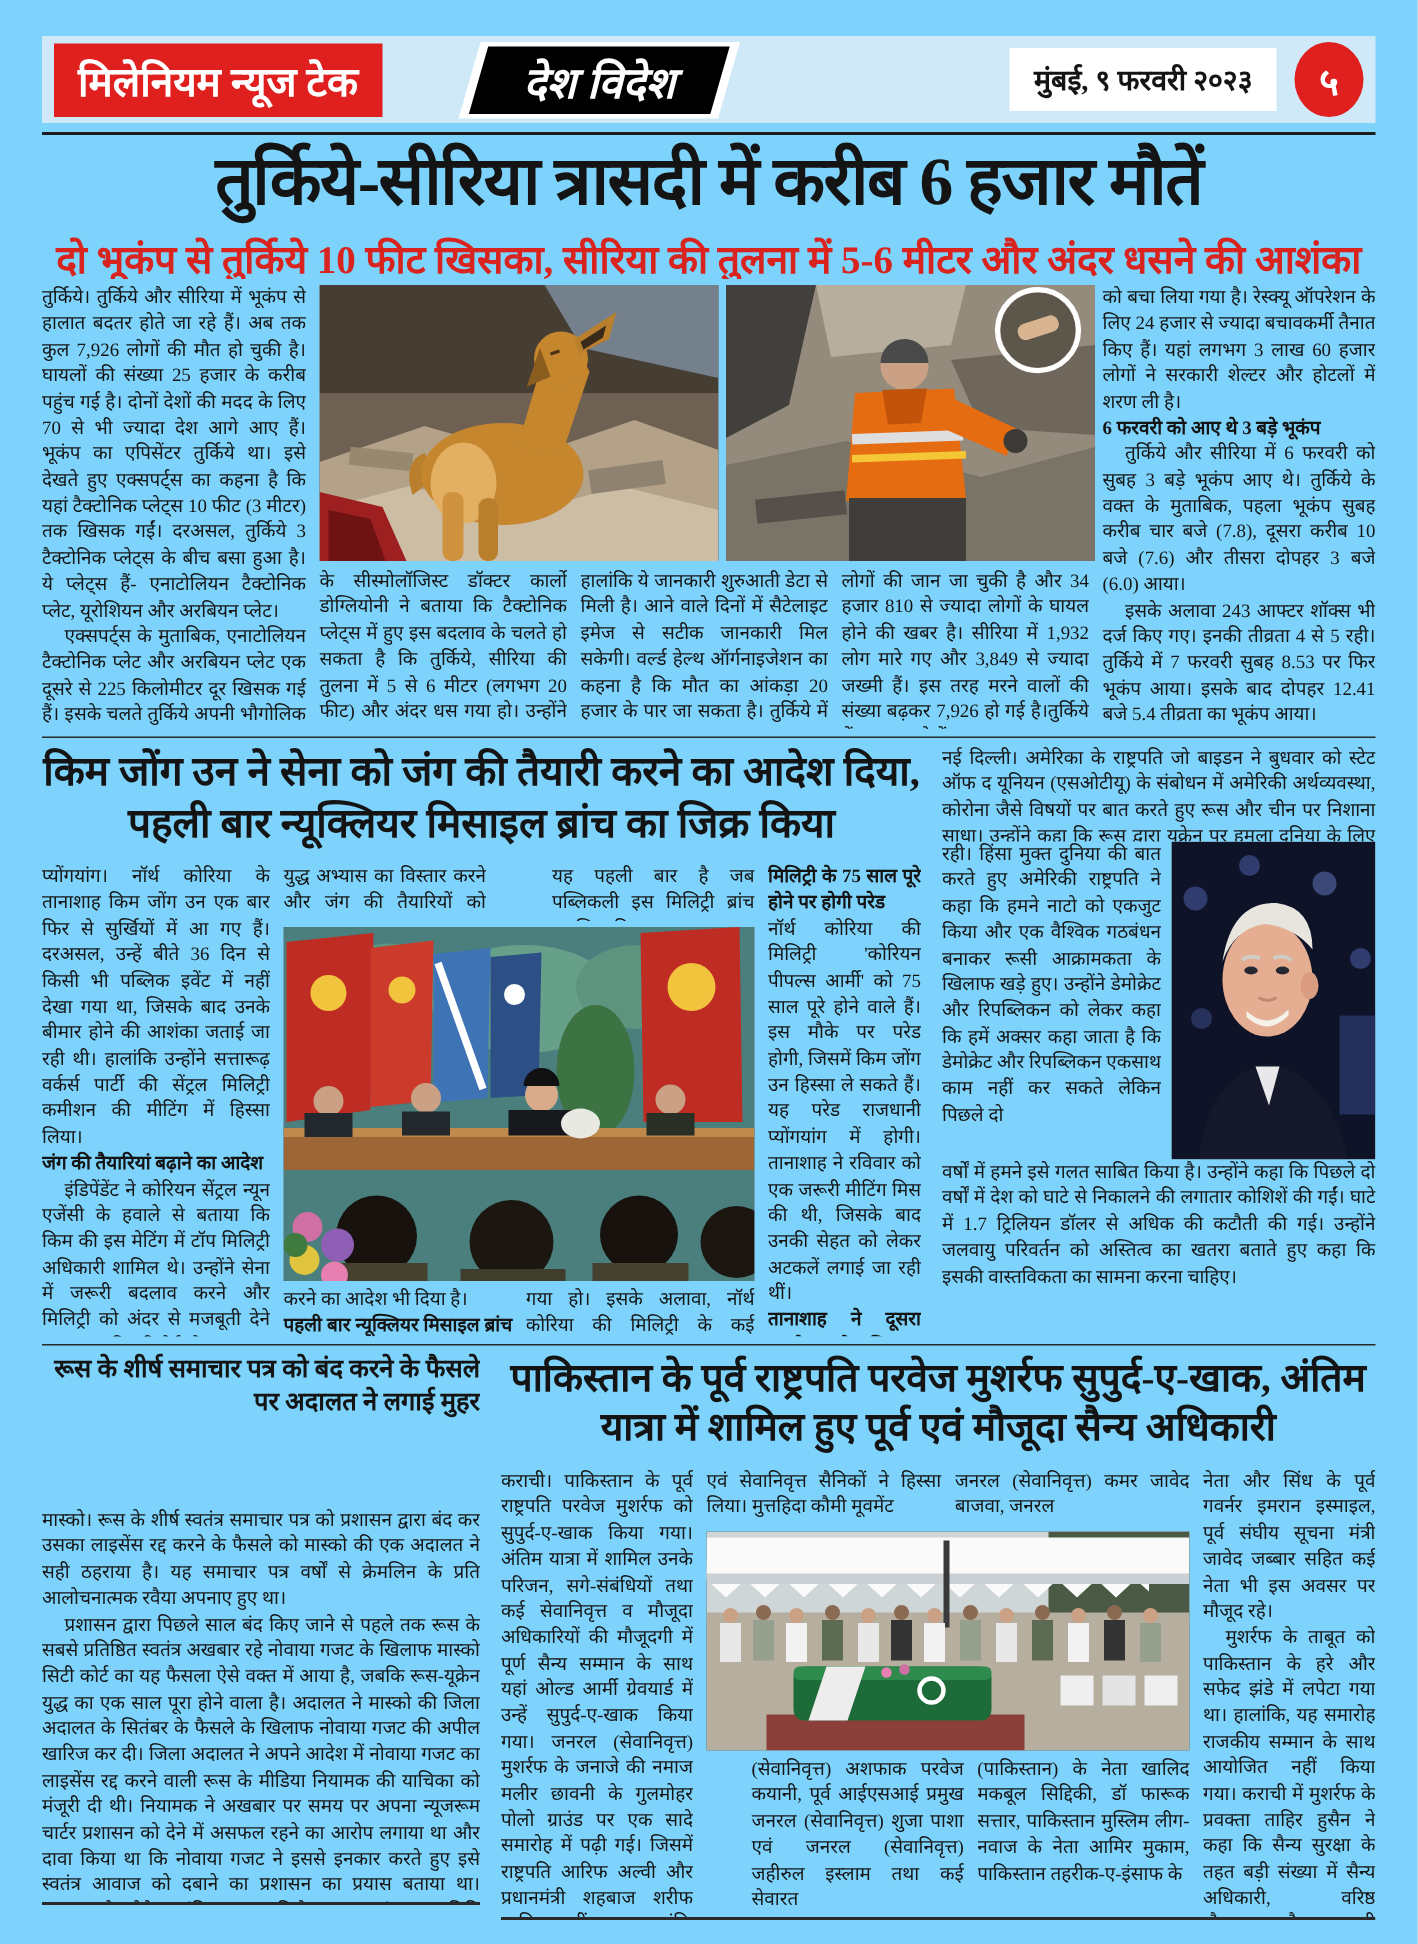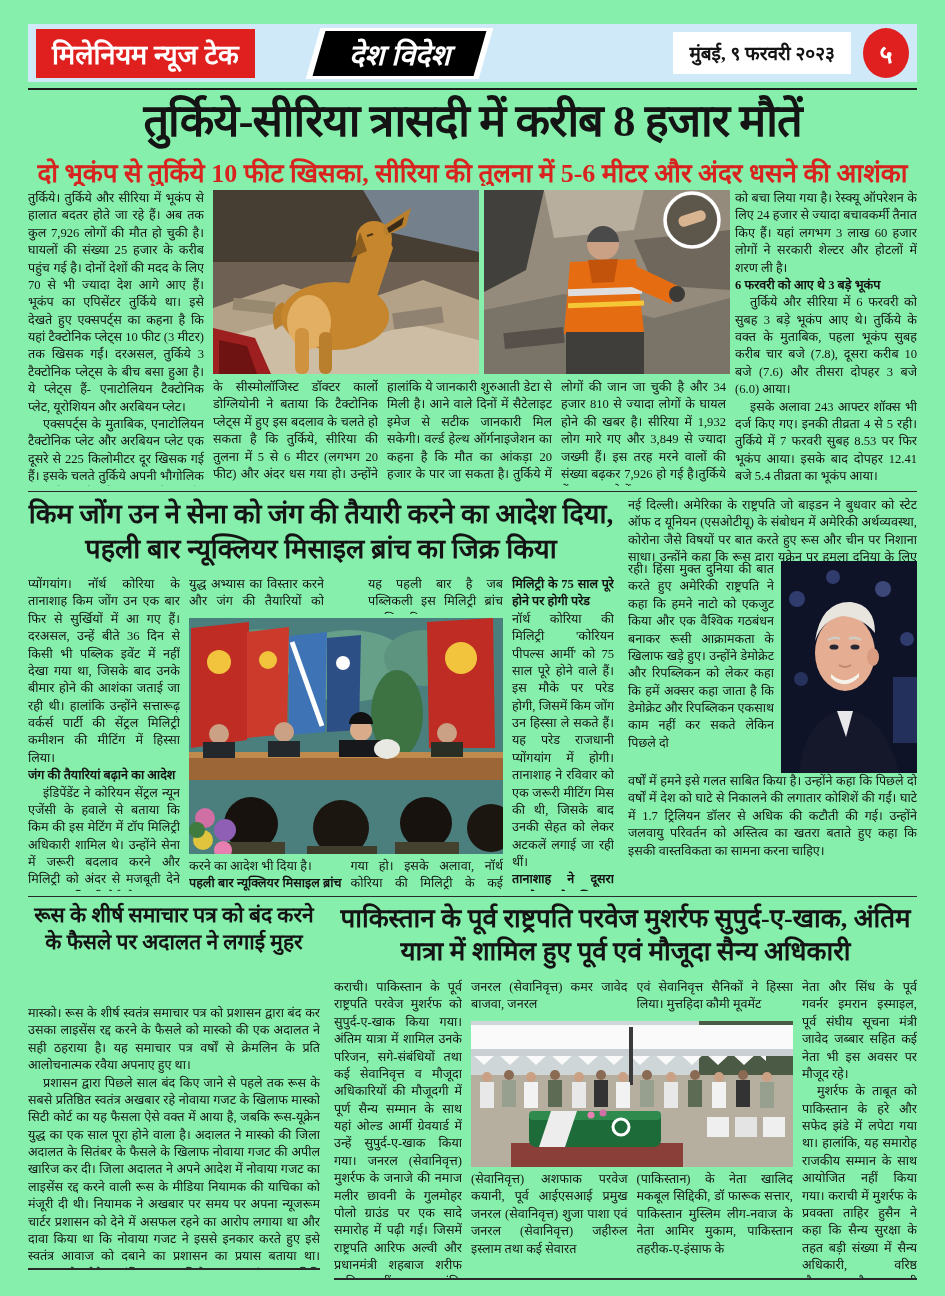--- a/index.html
+++ b/index.html
@@ -1,18 +1,18 @@
 <!DOCTYPE html>
 <html lang="hi"><head>
 <meta charset="utf-8">
 <style>
   html,body{margin:0;padding:0;background:#e8e4de;}
   .page{
     position:relative;width:945px;height:1296px;margin:0 auto;
-    background:#86efac;overflow:hidden;box-sizing:border-box;
+    background:#7dd3fc;overflow:hidden;box-sizing:border-box;
     padding:24px 28px 2px 28px;
     font-family:"Liberation Serif","DejaVu Serif",serif;color:#141414;
   }
   
   .masthead{display:flex;align-items:center;gap:12px;background:#cfe9f8;height:58px;padding:0 8px;}
   .brand{background:#e0201e;color:#fff;font-weight:bold;font-size:27px;
          padding:6px 16px;display:flex;align-items:center;white-space:nowrap;}
   .banner-outer{background:#fff;transform:skewX(-16deg);padding:3px 6px;margin-left:46px;}
   .banner{background:#000;padding:3px 30px;}
   .banner span{display:inline-block;transform:skewX(16deg);color:#fff;font-weight:bold;
@@ -59,31 +59,31 @@
   .kim-c4{flex:1;min-width:0;}
   .biden{flex:1;display:flex;flex-direction:column;min-width:0;}
   .biden .art-head{font-size:26px;height:70px;flex:none;}
   .biden-intro{height:64px;flex:none;}
   .biden-midrow{display:flex;gap:7px;height:212px;flex:none;overflow:hidden;}
   .biden-midrow .news{flex:1;min-width:0;}
   .biden-outro{flex:1;}
   
   .bot-section{display:flex;gap:14px;height:382px;overflow:hidden;}
   .moscow{width:292px;flex:none;display:flex;flex-direction:column;border-bottom:2px solid #2a2a2a;height:366px;}
-  .moscow .art-head{font-size:21px;height:98px;flex:none;}
+  .moscow .art-head{font-size:17px;height:98px;flex:none;text-align:right;}
   .moscow .news{flex:1;}
   .musharraf{flex:1;display:flex;flex-direction:column;min-width:0;border-bottom:2px solid #2a2a2a;height:376px;}
   .musharraf .art-head{font-size:26px;height:72px;flex:none;}
   .mush-body{flex:1;display:flex;gap:9px;overflow:hidden;}
   .mush-c1{width:128px;flex:none;}
   .mush-mid{width:322px;flex:none;display:flex;flex-direction:column;gap:4px;}
   .mush-toprow,.mush-botrow{display:flex;gap:9px;overflow:hidden;}
   .mush-toprow{height:38px;flex:none;}
   .mush-toprow>div,.mush-botrow>div{flex:1;min-width:0;}
-  .mush-botrow{flex:1;}
+  .mush-botrow{flex:1;margin-left:30px;}
   .mush-c4{flex:1;min-width:0;}
 </style>
 </head>
 <body>
 
 <div class="page">
 
   <header class="masthead">
     <div class="brand">
       <span>मिलेनियम न्यूज टेक</span>
@@ -93,21 +93,21 @@
         <span>देश विदेश</span>
       </div>
     </div>
     <div class="date-box">मुंबई, ९ फरवरी २०२३</div>
     <div class="page-circle">
       <span>५</span>
     </div>
   </header>
   <div class="mast-rule"></div>
 
-  <h1 class="lead-headline">तुर्किये-सीरिया त्रासदी में करीब 8 हजार मौतें</h1>
+  <h1 class="lead-headline">तुर्किये-सीरिया त्रासदी में करीब 6 हजार मौतें</h1>
   <div class="lead-subhead">दो भूकंप से तुर्किये 10 फीट खिसका, सीरिया की तुलना में 5-6 मीटर और अंदर धसने की आशंका</div>
 
   <div class="lead-body">
     <div class="lead-c1 news">
       <p class="noindent">तुर्किये। तुर्किये और सीरिया में भूकंप से हालात बदतर होते जा रहे हैं। अब तक कुल 7,926 लोगों की मौत हो चुकी है। घायलों की संख्या 25 हजार के करीब पहुंच गई है। दोनों देशों की मदद के लिए 70 से भी ज्यादा देश आगे आए हैं। भूकंप का एपिसेंटर तुर्किये था। इसे देखते हुए एक्सपर्ट्स का कहना है कि यहां टैक्टोनिक प्लेट्स 10 फीट (3 मीटर) तक खिसक गईं। दरअसल, तुर्किये 3 टैक्टोनिक प्लेट्स के बीच बसा हुआ है। ये प्लेट्स हैं- एनाटोलियन टैक्टोनिक प्लेट, यूरोशियन और अरबियन प्लेट।</p>
       <p>एक्सपर्ट्स के मुताबिक, एनाटोलियन टैक्टोनिक प्लेट और अरबियन प्लेट एक दूसरे से 225 किलोमीटर दूर खिसक गई हैं। इसके चलते तुर्किये अपनी भौगोलिक जगह से 10 फीट खिसक गया है। इटली</p>
     </div>
 
     <div class="lead-mid">
       <div class="photo-row">
@@ -319,24 +319,24 @@
 
     <article class="musharraf">
       <h2 class="art-head">पाकिस्तान के पूर्व राष्ट्रपति परवेज मुशर्रफ सुपुर्द-ए-खाक, अंतिम यात्रा में शामिल हुए पूर्व एवं मौजूदा सैन्य अधिकारी</h2>
       <div class="mush-body">
         <div class="mush-c1 news">
           <p class="noindent">कराची। पाकिस्तान के पूर्व राष्ट्रपति परवेज मुशर्रफ को सुपुर्द-ए-खाक किया गया। अंतिम यात्रा में शामिल उनके परिजन, सगे-संबंधियों तथा कई सेवानिवृत्त व मौजूदा अधिकारियों की मौजूदगी में पूर्ण सैन्य सम्मान के साथ यहां ओल्ड आर्मी ग्रेवयार्ड में उन्हें सुपुर्द-ए-खाक किया गया। जनरल (सेवानिवृत्त) मुशर्रफ के जनाजे की नमाज मलीर छावनी के गुलमोहर पोलो ग्राउंड पर एक सादे समारोह में पढ़ी गई। जिसमें राष्ट्रपति आरिफ अल्वी और प्रधानमंत्री शहबाज शरीफ शामिल नहीं हुए। हालांकि नमाज-ए-जनाजा में ज्वाइंट चीफ्स ऑफ स्टाफ जनरल साहिर शमशाद मिर्जा, पूर्व सेना प्रमुख</p>
         </div>
         <div class="mush-mid">
           <div class="mush-toprow">
             <div class="news">
+              <p class="noindent">एवं सेवानिवृत्त सैनिकों ने हिस्सा लिया। मुत्तहिदा कौमी मूवमेंट</p>
+            </div>
+            <div class="news">
               <p class="noindent">जनरल (सेवानिवृत्त) कमर जावेद बाजवा, जनरल</p>
-            </div>
-            <div class="news">
-              <p class="noindent">एवं सेवानिवृत्त सैनिकों ने हिस्सा लिया। मुत्तहिदा कौमी मूवमेंट</p>
             </div>
           </div>
 
           <div class="photo" style="width:322px;height:146px">
             <svg width="322" height="146" viewBox="0 0 322 146">
               <rect width="322" height="60" fill="#cfd6d8"></rect>
               <rect x="228" width="94" height="56" fill="#4a5a44"></rect>
               <rect y="54" width="322" height="92" fill="#b6ae9f"></rect>
               <rect x="0" y="4" width="322" height="28" fill="#fafafa"></rect>
               <path d="M0 32 l13 12 l13 -12 l13 12 l13 -12 l13 12 l13 -12 l13 12 l13 -12 l13 12 l13 -12 l13 12 l13 -12 l13 12 l13 -12 l13 12 l13 -12 l13 12 l13 -12 l13 12 l13 -12 l13 12 l13 -12 l9 8 l0 -20 l-322 0 Z" fill="#fafafa"></path>

